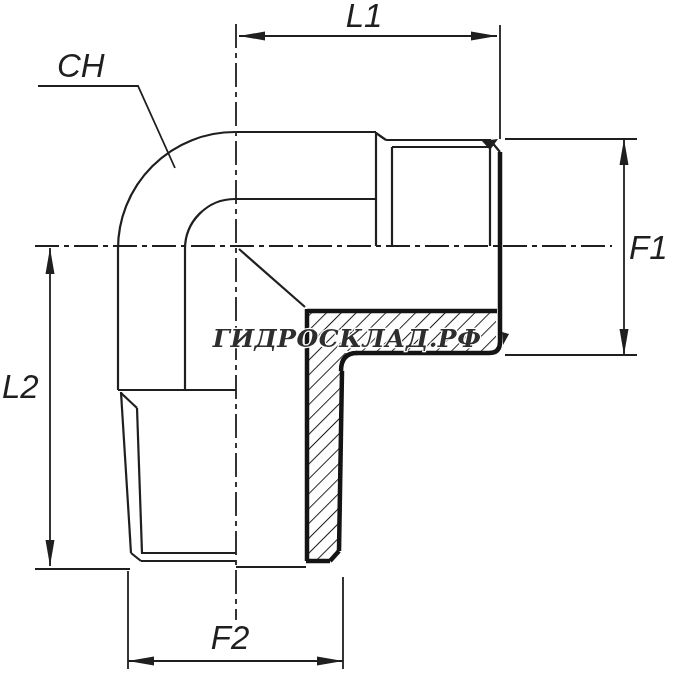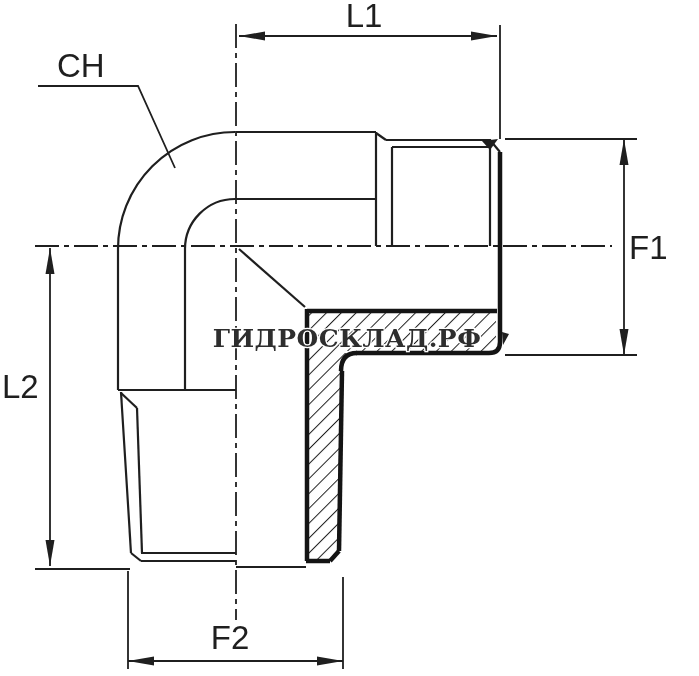--- a/index.html
+++ b/index.html
@@ -9,20 +9,21 @@
     --wm:#2e2e2e;
     --halo:#ffffff;
   }
   html,body{margin:0;padding:0;background:var(--bg);}
   .canvas{
     position:relative;
     width:699px;height:676px;
     background:var(--bg);
     overflow:hidden;
     font-family:"Liberation Sans", sans-serif;
+    font-style:italic;
   }
   svg{display:block}
   .thin{stroke:var(--line);stroke-width:2.2;fill:none;}
   .boldline{stroke:var(--bold);stroke-width:4.5;fill:none;}
   .dim{stroke:var(--line);stroke-width:1.8;fill:none;}
   .center{stroke:var(--line);stroke-width:1.8;fill:none;stroke-dasharray:24 5 5 5;}
   .arrow{fill:var(--line);stroke:none;}
   .dimlabel{
     font-family:"Liberation Sans", sans-serif;
     font-size:33px;

